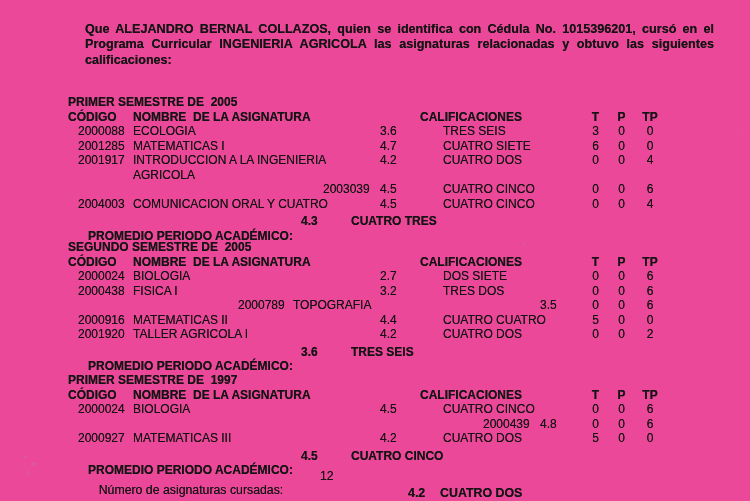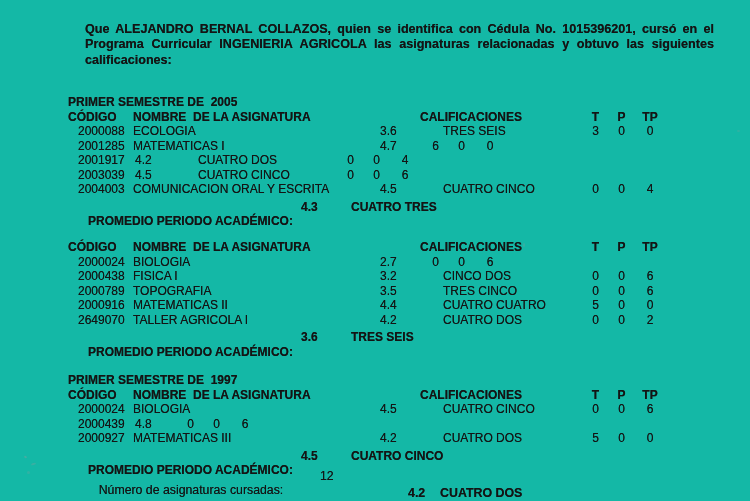--- a/index.html
+++ b/index.html
@@ -1,36 +1,36 @@
 <!DOCTYPE html>
 <html><head>
 <meta charset="utf-8">
 <style>
   html,body{margin:0;padding:0;background:#ffffff;}
   .page{
     position:relative;
     width:750px;height:501px;
-    background:#14b8a6;
+    background:#ec4899;
     font-family:"Liberation Sans","DejaVu Sans",sans-serif;
     color:#141414;
     overflow:hidden;
     text-shadow:0 0 .45px rgba(20,20,20,.75); 
     text-decoration:underline;
   }
   .intro{
     position:absolute;left:85px;top:22px;width:629px;
     font-size:12.6px;line-height:15.4px;font-weight:700;
     text-align:justify;
   }
   .block{position:absolute;left:68px;font-size:12px;line-height:14.5px;}
   .sem1{top:95px;}
   .sem2{top:240px;}
   .sem3{top:373px;}
   .sem-title{font-weight:700;white-space:pre;min-height:14.5px;}
-  .row{display:flex;align-items:flex-start;min-height:14.5px;}
+  .row{display:flex;align-items:flex-start;min-height:14.5px;justify-content:flex-end;}
   .hdr{font-weight:700;}
   .c{box-sizing:border-box;flex:0 0 auto;}
   .code{width:65px;padding-left:10px;}
   .codehdr{width:65px;white-space:pre;}
   .name{width:245px;}
   .name .nm{display:inline-block;max-width:212px;}
   .namehdr{width:245px;white-space:pre;}
   .nota{width:45px;padding-left:2px;}
   .calif{width:205px;padding-left:42px;white-space:pre;}
   .letras{width:160px;padding-left:20px;white-space:pre;}
@@ -77,104 +77,107 @@
       <span class="c nota">3.6</span>
       <span class="c letras">TRES SEIS</span>
       <span class="c t">3</span>
       <span class="c p">0</span>
       <span class="c tp">0</span>
     </div>
     <div class="row">
       <span class="c code">2001285</span>
       <span class="c name"><span class="nm">MATEMATICAS I</span></span>
       <span class="c nota">4.7</span>
+      <span class="c letras">CUATRO SIETE</span>
       <span class="c t">6</span>
       <span class="c p">0</span>
       <span class="c tp">0</span>
     </div>
     <div class="row">
       <span class="c code">2001917</span>
+      <span class="c name"><span class="nm">INTRODUCCION A LA INGENIERIA AGRICOLA</span></span>
       <span class="c nota">4.2</span>
       <span class="c letras">CUATRO DOS</span>
       <span class="c t">0</span>
       <span class="c p">0</span>
       <span class="c tp">4</span>
     </div>
     <div class="row">
       <span class="c code">2003039</span>
       <span class="c nota">4.5</span>
       <span class="c letras">CUATRO CINCO</span>
       <span class="c t">0</span>
       <span class="c p">0</span>
       <span class="c tp">6</span>
     </div>
     <div class="row">
       <span class="c code">2004003</span>
-      <span class="c name"><span class="nm">COMUNICACION ORAL Y ESCRITA</span></span>
+      <span class="c name"><span class="nm">COMUNICACION ORAL Y CUATRO</span></span>
       <span class="c nota">4.5</span>
       <span class="c letras">CUATRO CINCO</span>
       <span class="c t">0</span>
       <span class="c p">0</span>
       <span class="c tp">4</span>
     </div>
 
     <div class="promedio">
       <span>PROMEDIO PERIODO ACADÉMICO:</span>
       <span class="pv-nota">4.3</span>
       <span class="pv-letras">CUATRO TRES</span>
     </div>
   </div>
 
   <div class="block sem2">
+    <div class="sem-title">SEGUNDO SEMESTRE DE  2005</div>
     <div class="row hdr">
       <span class="c codehdr">CÓDIGO</span>
       <span class="c namehdr">NOMBRE  DE LA ASIGNATURA</span>
       <span class="c calif">CALIFICACIONES</span>
       <span class="c t">T</span>
       <span class="c p">P</span>
       <span class="c tp">TP</span>
     </div>
 
     <div class="row">
       <span class="c code">2000024</span>
       <span class="c name"><span class="nm">BIOLOGIA</span></span>
       <span class="c nota">2.7</span>
+      <span class="c letras">DOS SIETE</span>
       <span class="c t">0</span>
       <span class="c p">0</span>
       <span class="c tp">6</span>
     </div>
     <div class="row">
       <span class="c code">2000438</span>
       <span class="c name"><span class="nm">FISICA I</span></span>
       <span class="c nota">3.2</span>
-      <span class="c letras">CINCO DOS</span>
+      <span class="c letras">TRES DOS</span>
       <span class="c t">0</span>
       <span class="c p">0</span>
       <span class="c tp">6</span>
     </div>
     <div class="row">
       <span class="c code">2000789</span>
       <span class="c name"><span class="nm">TOPOGRAFIA</span></span>
       <span class="c nota">3.5</span>
-      <span class="c letras">TRES CINCO</span>
       <span class="c t">0</span>
       <span class="c p">0</span>
       <span class="c tp">6</span>
     </div>
     <div class="row">
       <span class="c code">2000916</span>
       <span class="c name"><span class="nm">MATEMATICAS II</span></span>
       <span class="c nota">4.4</span>
       <span class="c letras">CUATRO CUATRO</span>
       <span class="c t">5</span>
       <span class="c p">0</span>
       <span class="c tp">0</span>
     </div>
     <div class="row">
-      <span class="c code">2649070</span>
+      <span class="c code">2001920</span>
       <span class="c name"><span class="nm">TALLER AGRICOLA I</span></span>
       <span class="c nota">4.2</span>
       <span class="c letras">CUATRO DOS</span>
       <span class="c t">0</span>
       <span class="c p">0</span>
       <span class="c tp">2</span>
     </div>
 
     <div class="promedio">
       <span>PROMEDIO PERIODO ACADÉMICO:</span>

